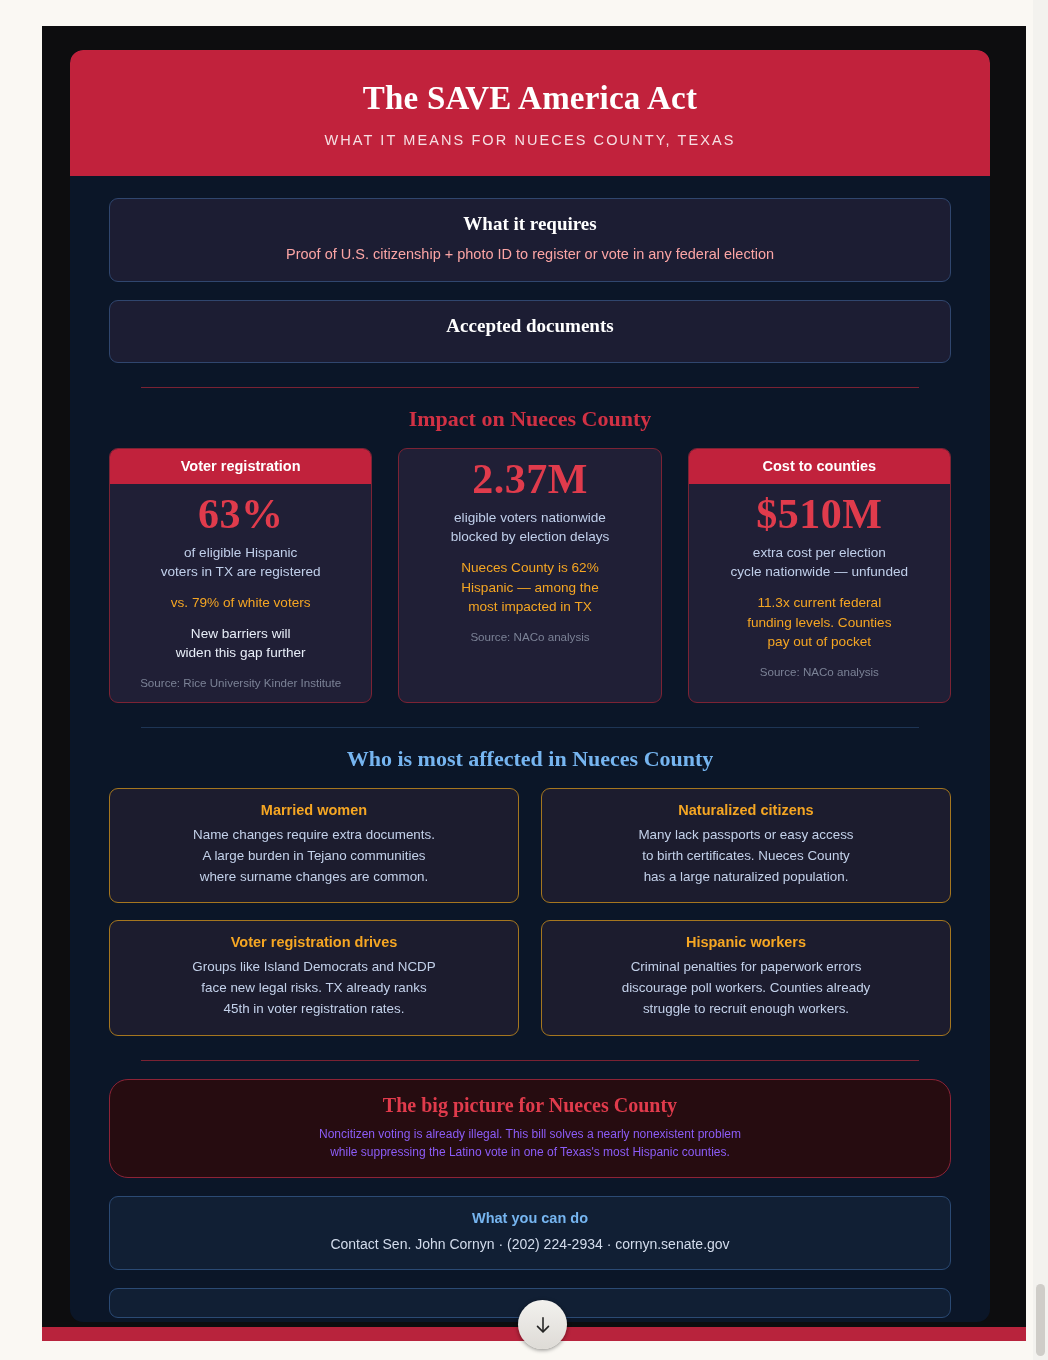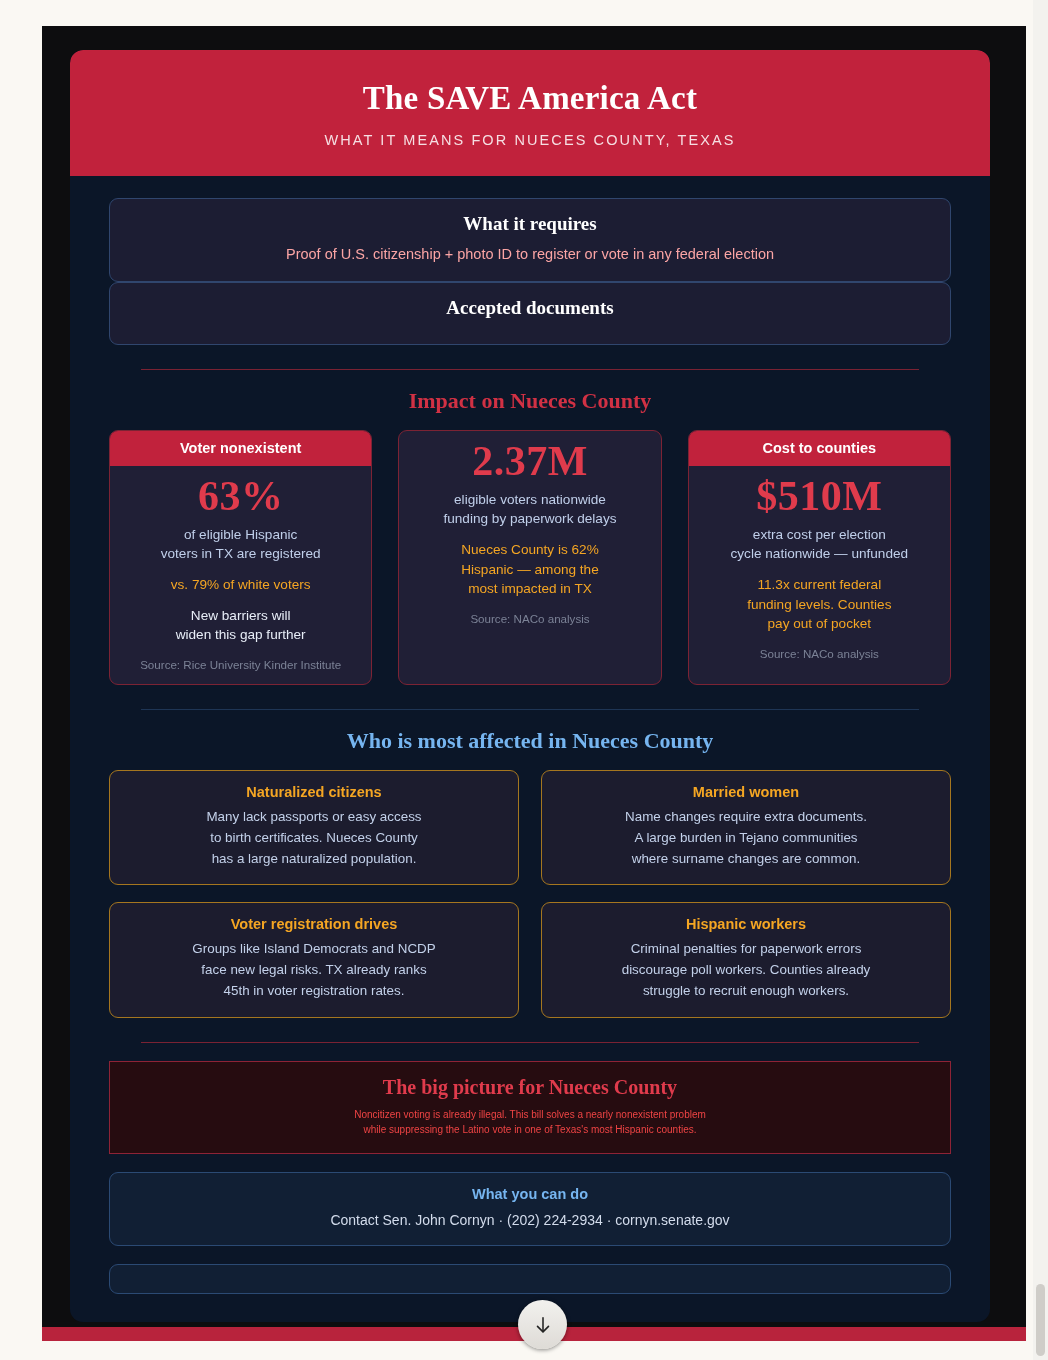--- a/index.html
+++ b/index.html
@@ -77,20 +77,21 @@
     font-size: 14.5px;
     color: #f6dfe3;
     letter-spacing: 2.1px;
     font-weight: 400;
   }
 
   .body-pad { padding: 0 39px; }
 
   
   .info-card {
+    margin-top: 18px;
     background: #1c1d33;
     border: 1px solid #30466e;
     border-radius: 9px;
     padding: 14px 18px 16px;
     text-align: center;
   }
   .info-card.first { margin-top: 22px; }
   .info-title {
     font-family: "Liberation Serif", serif;
     font-weight: bold;
@@ -202,34 +203,34 @@
     font-size: 13.4px;
     color: #c3d1ea;
     line-height: 1.55;
   }
 
   
   .bigpic {
     margin-top: 18px;
     background: #260c10;
     border: 1px solid #8e2336;
-    border-radius: 0;
+    border-radius: 19px;
     padding: 14px 18px 16px;
     text-align: center;
   }
   .bigpic-title {
     font-family: "Liberation Serif", serif;
     font-weight: bold;
     font-size: 20px;
     color: #e03b4c;
     margin-bottom: 8px;
   }
   .bigpic-text {
-    font-size: 10px;
-    color: #ef4444;
+    font-size: 12px;
+    color: #8b5cf6;
     line-height: 1.5;
   }
 
   
   .action-card {
     margin-top: 18px;
     background: #111f34;
     border: 1px solid #2b4a74;
     border-radius: 9px;
     padding: 13px 18px 15px;
@@ -310,37 +311,37 @@
       <section class="info-card">
         <div class="info-title">Accepted documents</div>
       </section>
 
       <div class="divider"></div>
       <h2 class="section-title">Impact on Nueces County</h2>
 
       <div class="stat-row">
 
         <div class="stat-card">
-          <div class="stat-head">Voter nonexistent</div>
+          <div class="stat-head">Voter registration</div>
           <div class="stat-body">
             <div class="stat-number">63%</div>
             <div class="stat-desc prewrap" style="white-space: pre-line;">of eligible Hispanic
 voters in TX are registered</div>
             <div class="stat-note prewrap" style="white-space: pre-line;">vs. 79% of white voters</div>
             <div class="stat-extra prewrap" style="white-space: pre-line;">New barriers will
 widen this gap further</div>
             <div class="stat-source">Source: Rice University Kinder Institute</div>
           </div>
         </div>
 
         <div class="stat-card">
           <div class="stat-body">
             <div class="stat-number">2.37M</div>
             <div class="stat-desc prewrap" style="white-space: pre-line;">eligible voters nationwide
-funding by paperwork delays</div>
+blocked by election delays</div>
             <div class="stat-note prewrap" style="white-space: pre-line;">Nueces County is 62%
 Hispanic — among the
 most impacted in TX</div>
             <div class="stat-source">Source: NACo analysis</div>
           </div>
         </div>
 
         <div class="stat-card">
           <div class="stat-head">Cost to counties</div>
           <div class="stat-body">
@@ -354,30 +355,30 @@
           </div>
         </div>
 
       </div>
 
       <div class="divider blue"></div>
       <h2 class="section-title blue">Who is most affected in Nueces County</h2>
 
       <div class="affected-grid">
         <div class="affected-card">
+          <div class="affected-title">Married women</div>
+          <div class="affected-text prewrap" style="white-space: pre-line;">Name changes require extra documents.
+A large burden in Tejano communities
+where surname changes are common.</div>
+        </div>
+        <div class="affected-card">
           <div class="affected-title">Naturalized citizens</div>
           <div class="affected-text prewrap" style="white-space: pre-line;">Many lack passports or easy access
 to birth certificates. Nueces County
 has a large naturalized population.</div>
-        </div>
-        <div class="affected-card">
-          <div class="affected-title">Married women</div>
-          <div class="affected-text prewrap" style="white-space: pre-line;">Name changes require extra documents.
-A large burden in Tejano communities
-where surname changes are common.</div>
         </div>
         <div class="affected-card">
           <div class="affected-title">Voter registration drives</div>
           <div class="affected-text prewrap" style="white-space: pre-line;">Groups like Island Democrats and NCDP
 face new legal risks. TX already ranks
 45th in voter registration rates.</div>
         </div>
         <div class="affected-card">
           <div class="affected-title">Hispanic workers</div>
           <div class="affected-text prewrap" style="white-space: pre-line;">Criminal penalties for paperwork errors

